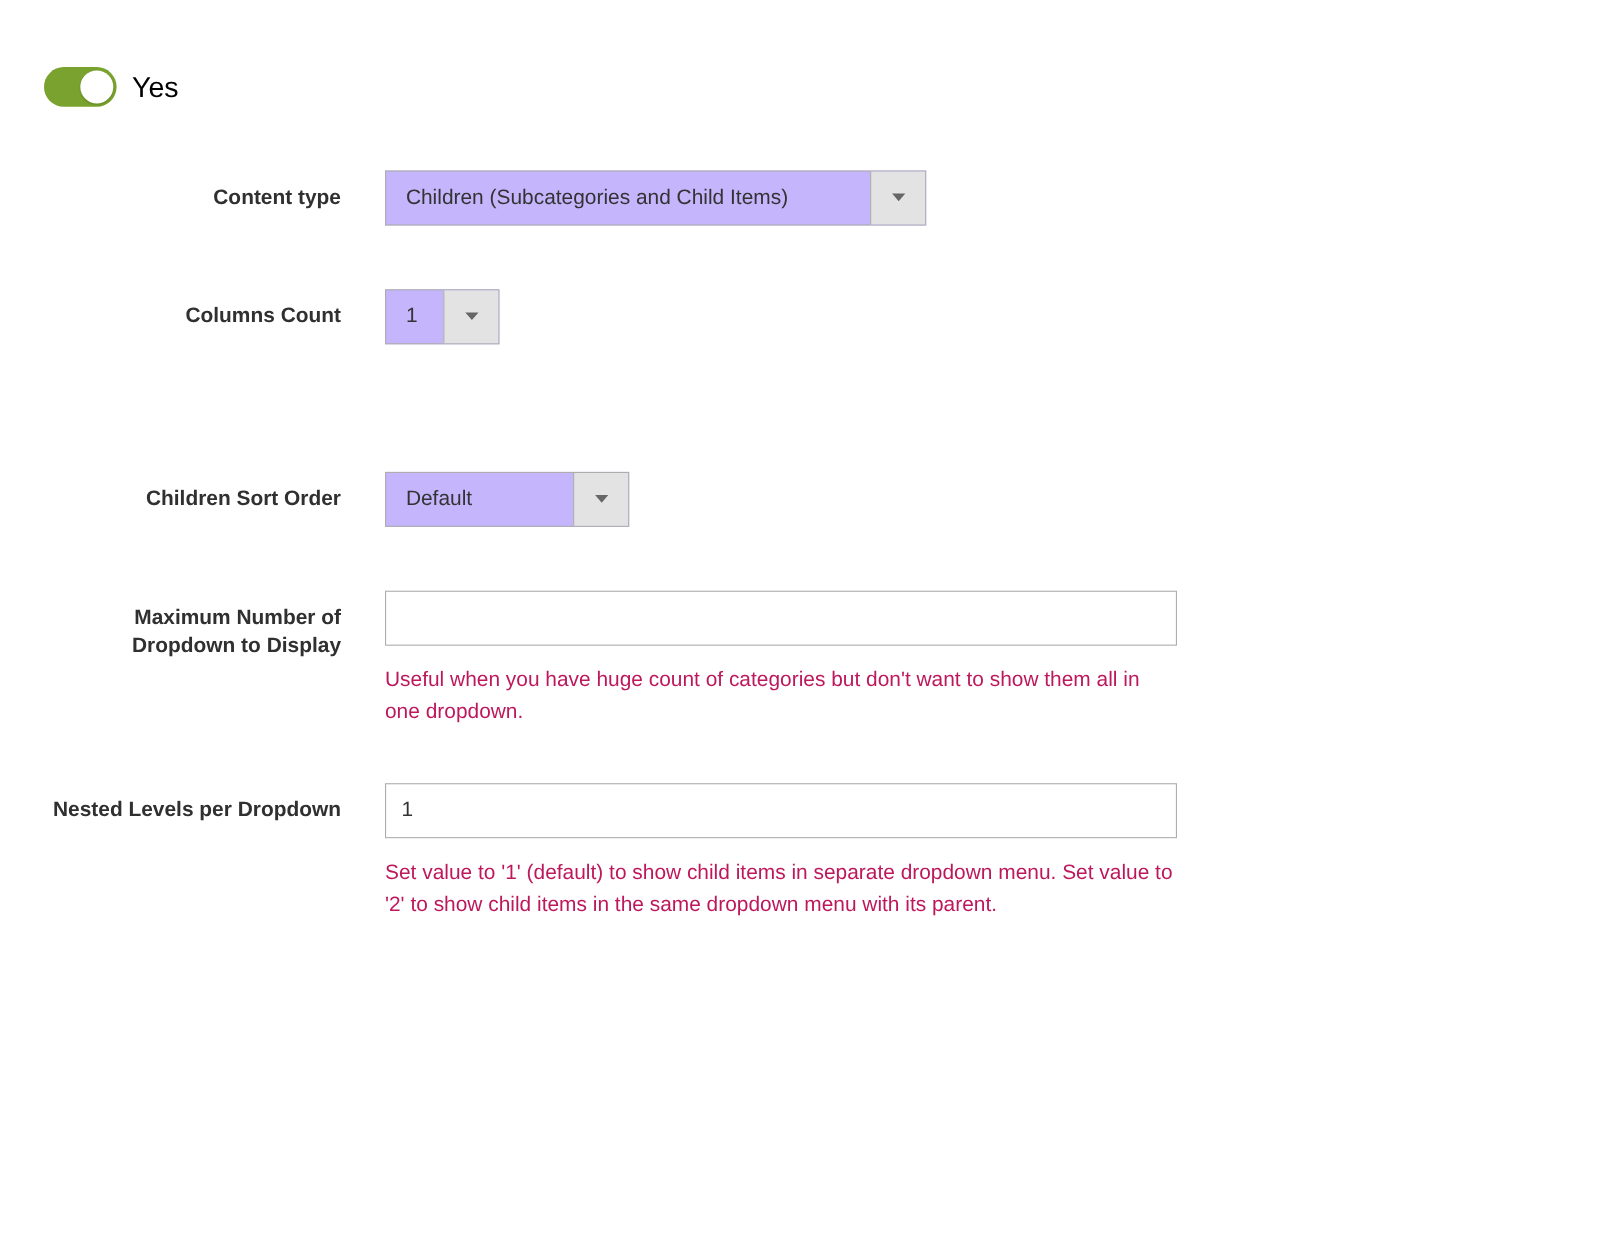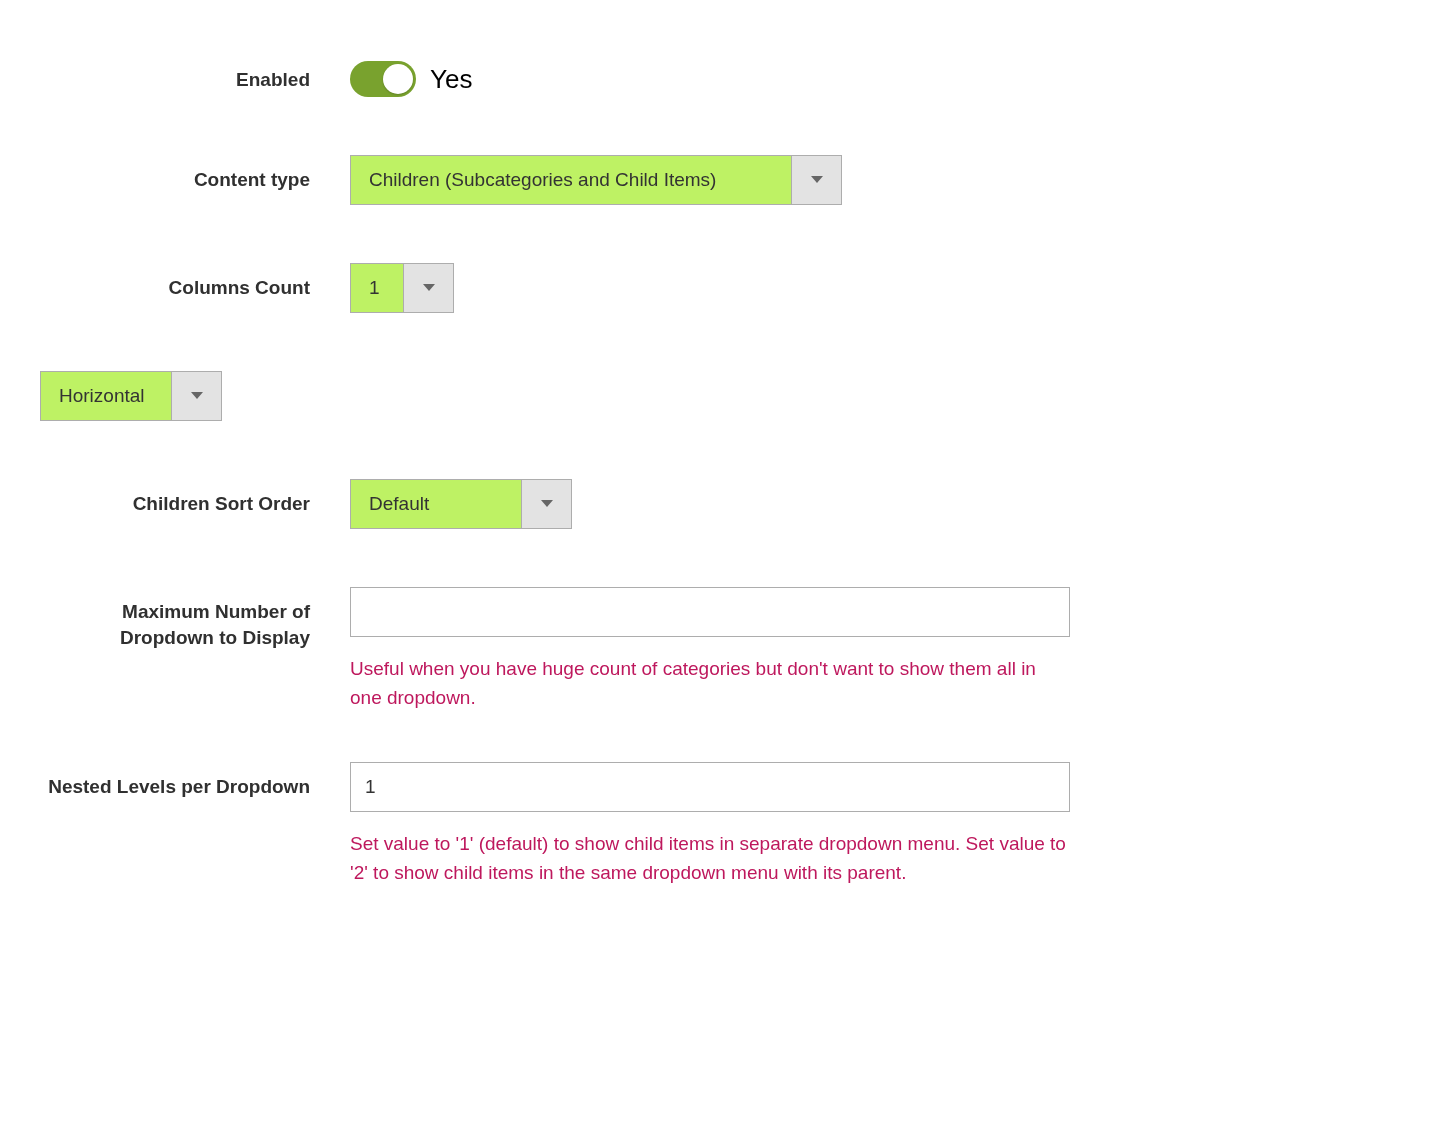--- a/index.html
+++ b/index.html
@@ -60,21 +60,21 @@
       right: 3px;
       box-shadow: 0 1px 2px rgba(0,0,0,0.2);
     }
     .toggle-label {
       color: #000000;
       font-size: 26px;
     }
     .select-wrapper {
       display: inline-flex;
       border: 1px solid #adadad;
-      background: #bef264;
+      background: #c4b5fd;
       height: 50px;
       align-items: stretch;
       cursor: pointer;
     }
     .select-value {
       padding: 0 18px;
       display: flex;
       align-items: center;
       color: #333;
       font-size: 19px;
@@ -118,21 +118,20 @@
       min-width: 130px;
     }
     .select-sort-order .select-value {
       min-width: 170px;
     }
   </style>
 </head>
 <body>
 
 <div class="form-row">
-  <div class="form-label">Enabled</div>
   <div class="form-control">
     <div class="toggle-wrapper">
       <div class="toggle">
         <div class="toggle-knob"></div>
       </div>
       <span class="toggle-label">Yes</span>
     </div>
   </div>
 </div>
 
@@ -158,30 +157,20 @@
       <div class="select-arrow">
         <svg viewBox="0 0 14 10">
             <path d="M1 1 L7 8 L13 1 Z" fill="#666"></path>
           </svg>
       </div>
     </div>
   </div>
 </div>
 
 <div class="form-row">
-  <div class="form-control">
-    <div class="select-wrapper select-columns-direction">
-      <div class="select-value">Horizontal</div>
-      <div class="select-arrow">
-        <svg viewBox="0 0 14 10">
-            <path d="M1 1 L7 8 L13 1 Z" fill="#666"></path>
-          </svg>
-      </div>
-    </div>
-  </div>
 </div>
 
 <div class="form-row">
   <div class="form-label">Children Sort Order</div>
   <div class="form-control">
     <div class="select-wrapper select-sort-order">
       <div class="select-value">Default</div>
       <div class="select-arrow">
         <svg viewBox="0 0 14 10">
             <path d="M1 1 L7 8 L13 1 Z" fill="#666"></path>

